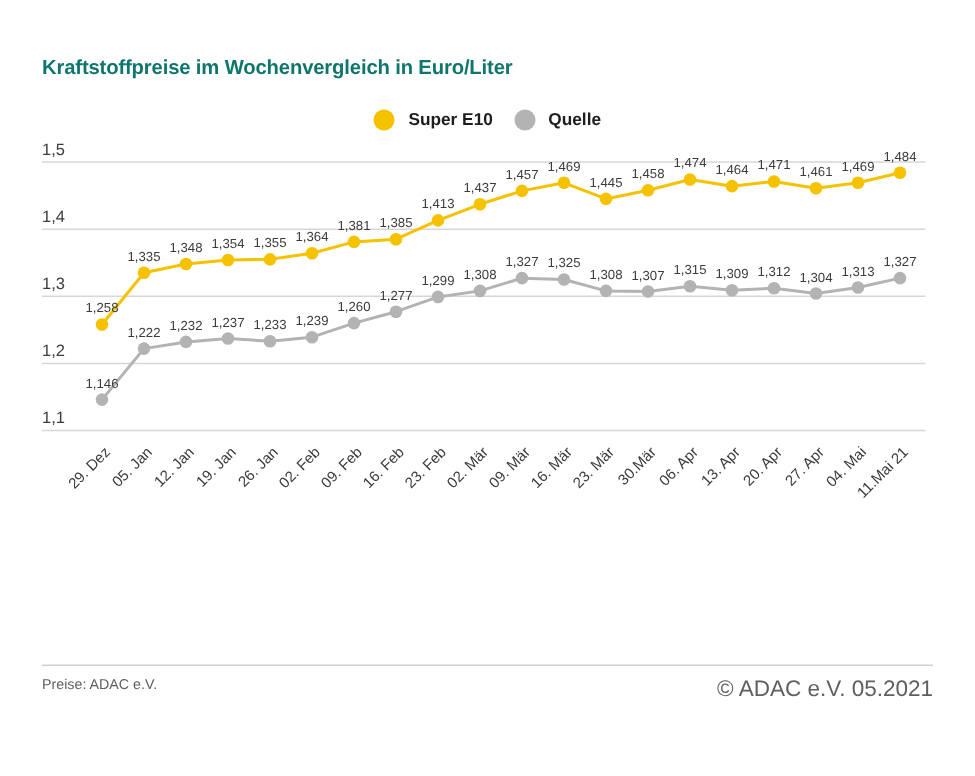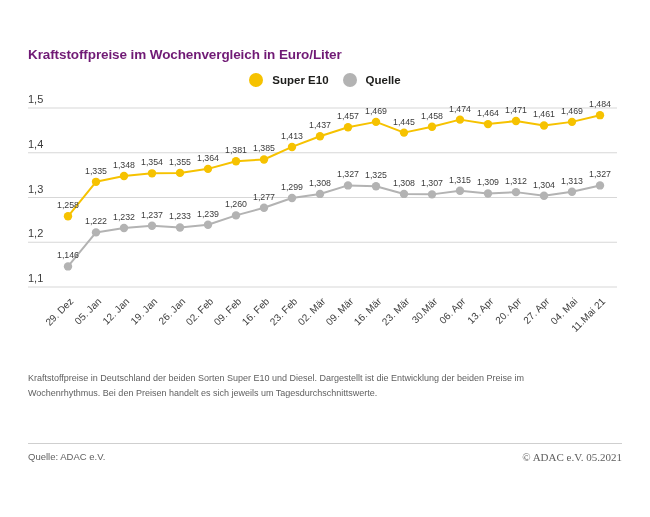--- a/index.html
+++ b/index.html
@@ -4,22 +4,22 @@
 <style>
   html,body{margin:0;padding:0;background:#fff;}
   .page{
     position:relative;
     width:650px;height:517px;
     background:#ffffff;
     font-family:"Liberation Sans", sans-serif;
     overflow:hidden;
   }
   .title{
-    position:absolute;left:28px;top:47px;
-    font-size:13.5px;font-weight:700;color:#701a75;
+    position:absolute;left:28px;top:37px;
+    font-size:13.5px;font-weight:700;color:#0f766e;
     letter-spacing:-0.1px;
   }
   .legend{
     position:absolute;left:0;top:73px;width:650px;
     display:flex;justify-content:center;align-items:center;gap:14px;
   }
   .legend-item{display:flex;align-items:center;gap:9px;}
   .legend-dot{width:14px;height:14px;border-radius:50%;display:inline-block;}
   .legend-label{font-size:11.5px;font-weight:700;color:#1d1d1b;}
   .chart-wrap{position:absolute;left:0;top:95px;width:650px;height:270px;text-align:center;}
@@ -31,21 +31,21 @@
   .divider{
     position:absolute;left:28px;top:443px;width:594px;height:1px;
     background:#cfcfcf;
   }
   .footer-left{
     position:absolute;left:28px;top:451px;
     font-size:9.5px;color:#5f5f5f;
   }
   .footer-right{
     position:absolute;right:28px;top:451px;
-    font-size:11px;color:#5f5f5f;font-family:Liberation Serif, serif;
+    font-size:15px;color:#5f5f5f;
   }
 </style>
 </head>
 <body>
 
 <div class="page">
 
   <div class="title">Kraftstoffpreise im Wochenvergleich in Euro/Liter</div>
 
   <div class="legend">
@@ -169,20 +169,19 @@
         <text x="516" y="89.13" font-size="8.8" fill="#3c3c3c" text-anchor="middle">1,312</text>
         <circle cx="544" cy="100.71000000000001" r="4.2" fill="#b3b3b3"></circle>
         <text x="544" y="92.71000000000001" font-size="8.8" fill="#3c3c3c" text-anchor="middle">1,304</text>
         <circle cx="572" cy="96.68250000000005" r="4.2" fill="#b3b3b3"></circle>
         <text x="572" y="88.68250000000005" font-size="8.8" fill="#3c3c3c" text-anchor="middle">1,313</text>
         <circle cx="600" cy="90.41750000000005" r="4.2" fill="#b3b3b3"></circle>
         <text x="600" y="82.41750000000005" font-size="8.8" fill="#3c3c3c" text-anchor="middle">1,327</text>
       </svg>
   </div>
 
-  <div class="description">Kraftstoffpreise in Deutschland der beiden Sorten Super E10 und Diesel. Dargestellt ist die Entwicklung der beiden Preise im Wochenrhythmus. Bei den Preisen handelt es sich jeweils um Tagesdurchschnittswerte.</div>
 
   <div class="divider"></div>
 
-  <div class="footer-left">Quelle: ADAC e.V.</div>
+  <div class="footer-left">Preise: ADAC e.V.</div>
   <div class="footer-right">© ADAC e.V. 05.2021</div>
 
 </div>
 
 </body></html>

